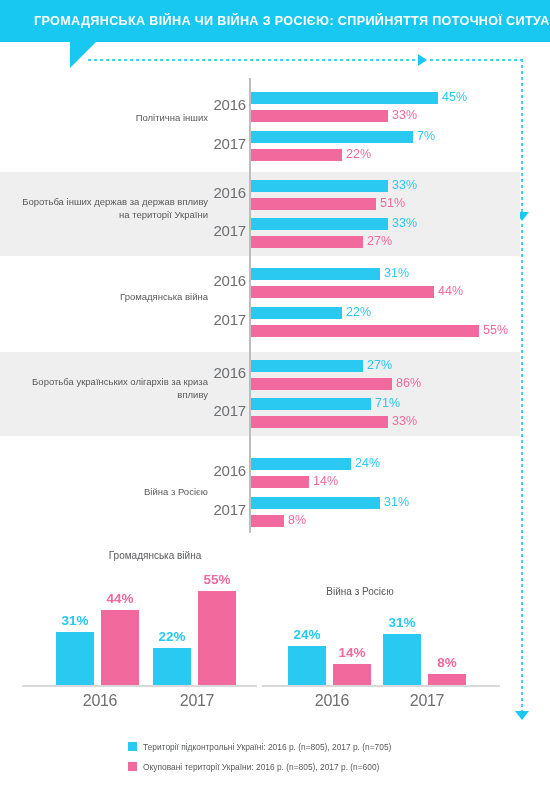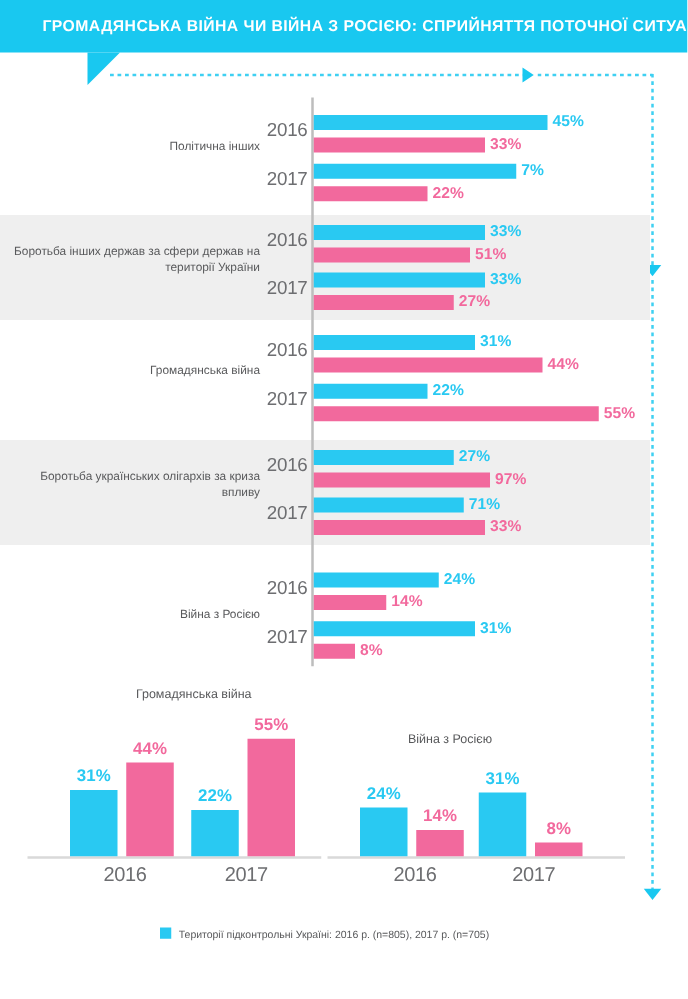--- a/index.html
+++ b/index.html
@@ -106,21 +106,21 @@
   .bar {
     position: absolute;
     left: 251px;
     height: 12px;
   }
   .bar.cyan { background: #29C9F2; }
   .bar.pink { background: #F2699D; }
   .bar-value {
     position: absolute;
     font-size: 12.5px;
-    font-weight: bold;
+    font-weight: normal;
     white-space: nowrap;
   }
   .bar-value.cyan { color: #29C9F2; }
   .bar-value.pink { color: #F2699D; }
 
   
   .colchart { position: absolute; }
   .col-title {
     position: absolute;
     font-size: 10px;
@@ -200,21 +200,21 @@
   <div class="bar pink" style="top:110px; width:137px;"></div>
   <div class="bar-value pink" style="left:392px; top:108px;">33%</div>
   <div class="year-label" style="left:204px; top:135px;">2017</div>
   <div class="bar cyan" style="top:131px; width:162px;"></div>
   <div class="bar-value cyan" style="left:417px; top:129px;">7%</div>
   <div class="bar pink" style="top:149px; width:91px;"></div>
   <div class="bar-value pink" style="left:346px; top:147px;">22%</div>
 </div>
 
 <div class="cat-row">
-  <div class="cat-label" style="top:195px;">Боротьба інших держав за сфери держав на території України</div>
+  <div class="cat-label" style="top:195px;">Боротьба інших держав за держав впливу на території України</div>
   <div class="year-label" style="left:204px; top:184px;">2016</div>
   <div class="bar cyan" style="top:180px; width:137px;"></div>
   <div class="bar-value cyan" style="left:392px; top:178px;">33%</div>
   <div class="bar pink" style="top:198px; width:125px;"></div>
   <div class="bar-value pink" style="left:380px; top:196px;">51%</div>
   <div class="year-label" style="left:204px; top:222px;">2017</div>
   <div class="bar cyan" style="top:218px; width:137px;"></div>
   <div class="bar-value cyan" style="left:392px; top:216px;">33%</div>
   <div class="bar pink" style="top:236px; width:112px;"></div>
   <div class="bar-value pink" style="left:367px; top:234px;">27%</div>
@@ -233,21 +233,21 @@
   <div class="bar pink" style="top:325px; width:228px;"></div>
   <div class="bar-value pink" style="left:483px; top:323px;">55%</div>
 </div>
 
 <div class="cat-row">
   <div class="cat-label" style="top:375px;">Боротьба українських олігархів за криза впливу</div>
   <div class="year-label" style="left:204px; top:364px;">2016</div>
   <div class="bar cyan" style="top:360px; width:112px;"></div>
   <div class="bar-value cyan" style="left:367px; top:358px;">27%</div>
   <div class="bar pink" style="top:378px; width:141px;"></div>
-  <div class="bar-value pink" style="left:396px; top:376px;">97%</div>
+  <div class="bar-value pink" style="left:396px; top:376px;">86%</div>
   <div class="year-label" style="left:204px; top:402px;">2017</div>
   <div class="bar cyan" style="top:398px; width:120px;"></div>
   <div class="bar-value cyan" style="left:375px; top:396px;">71%</div>
   <div class="bar pink" style="top:416px; width:137px;"></div>
   <div class="bar-value pink" style="left:392px; top:414px;">33%</div>
 </div>
 
 <div class="cat-row">
   <div class="cat-label" style="top:485px;">Війна з Росією</div>
   <div class="year-label" style="left:204px; top:462px;">2016</div>
@@ -295,13 +295,16 @@
   <div class="col-bar pink" style="left:428px; top:674px; height:11px;"></div>
 
   <div class="col-year" style="left:287px; top:692px;">2016</div>
   <div class="col-year" style="left:382px; top:692px;">2017</div>
 </div>
 
 <div id="legend">
   <div class="legend-row">
     <span class="legend-swatch cyan"></span><span>Території підконтрольні Україні:  2016 р. (n=805), 2017 р. (n=705)</span>
   </div>
+  <div class="legend-row">
+    <span class="legend-swatch pink"></span><span>Окуповані території України: 2016 р. (n=805), 2017 р. (n=600)</span>
+  </div>
 </div>
 
 </body></html>

